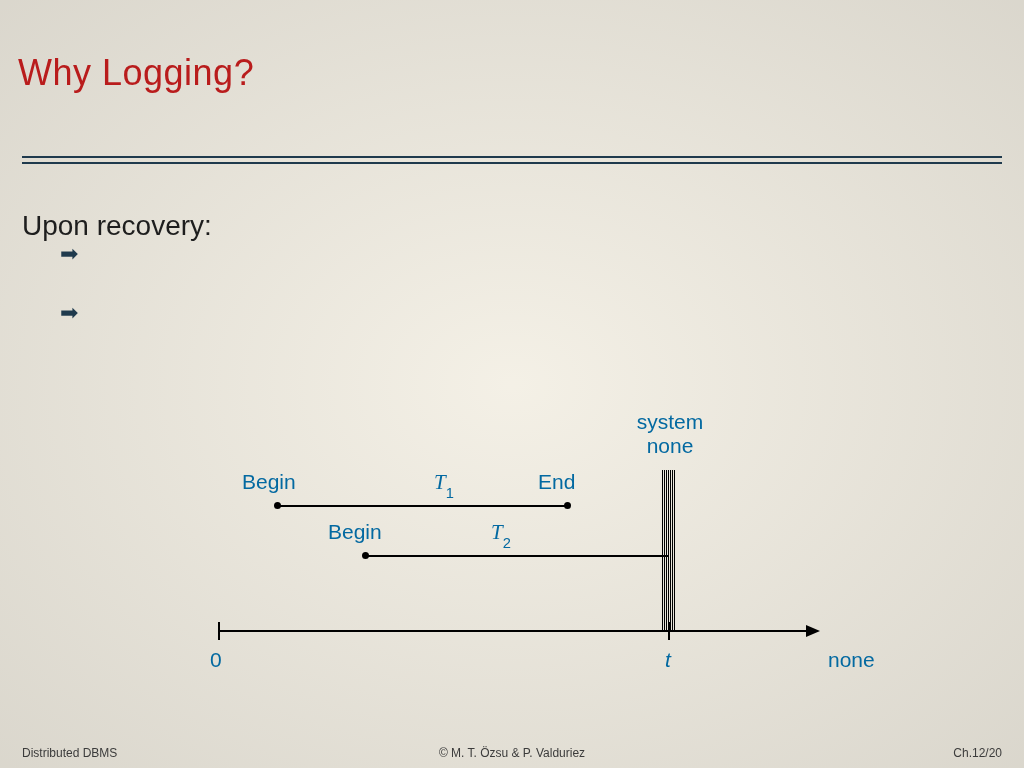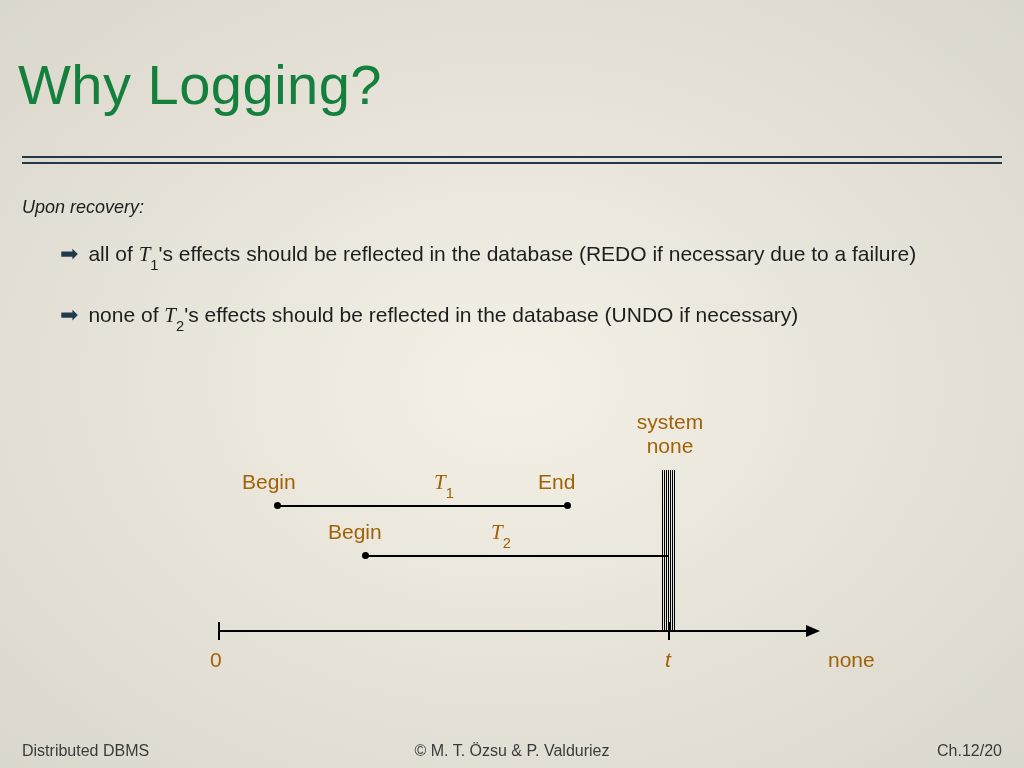--- a/index.html
+++ b/index.html
@@ -6,76 +6,70 @@
   body{
     background:#f3efe4;
     background-image:
       radial-gradient(ellipse at 50% 50%, rgba(255,255,255,.08) 0%, rgba(0,0,0,0.10) 100%);
     font-family:Arial,Helvetica,sans-serif;
     color:#1e1e1e;
     position:relative;
   }
   .title{
     position:absolute;left:18px;top:52px;
-    font-size:56px;font-weight:400;color:#15803d;
+    font-size:36px;font-weight:400;color:#b91c1c;
     letter-spacing:.5px;
   }
   .rule{
     position:absolute;left:22px;top:156px;width:980px;height:6px;
     border-top:3px double #1f3a4d;border-bottom:0;
   }
   
   .rule::before{content:"";position:absolute;left:0;top:4px;width:100%;border-top:2px solid #1f3a4d}
   .rule{border-top:2px solid #1f3a4d}
   .lead{
-    position:absolute;left:22px;top:197px;font-size:18px;font-style:italic;
+    position:absolute;left:22px;top:210px;font-size:28px;
   }
   .bullets{position:absolute;left:60px;top:240px;right:30px}
   .bi{display:flex;gap:10px;font-size:21px;line-height:1.3;margin-bottom:30px}
   .arrow{color:#1f3a4d;font-size:22px;flex:0 0 auto;position:relative;top:0}
   .ital{font-style:italic;font-family:'Times New Roman',serif}
   sub{font-size:.7em;position:relative;top:.25em}
 
   
   .diagram{position:absolute;left:150px;top:410px;width:720px;height:280px}
-  .lbl{position:absolute;font-size:21px;font-family:Arial,Helvetica,sans-serif;color:#a16207}
+  .lbl{position:absolute;font-size:21px;font-family:Arial,Helvetica,sans-serif;color:#0369a1}
   .dot{position:absolute;width:7px;height:7px;background:#000;border-radius:50%}
   .hline{position:absolute;height:2px;background:#000}
   .vtick{position:absolute;width:2px;background:#000}
 
   
   .crash{position:absolute;width:14px;background:repeating-linear-gradient(90deg,#000 0 1px,transparent 1px 2px)}
 
   
   .arrowhead{position:absolute;width:0;height:0;border-left:14px solid #000;border-top:6px solid transparent;border-bottom:6px solid transparent}
 
-  .footer{position:absolute;left:22px;bottom:8px;right:22px;font-size:16px;color:#3b3b3b}
+  .footer{position:absolute;left:22px;bottom:8px;right:22px;font-size:12px;color:#3b3b3b}
   .footer .c{position:absolute;left:50%;transform:translateX(-50%)}
   .footer .r{position:absolute;right:0}
 </style>
 </head>
 <body>
 
 <div class="title">Why Logging?</div>
 <div class="rule"></div>
 
 <div class="lead">Upon recovery:</div>
 
 <div class="bullets">
   <div class="bi">
     <span class="arrow">➡</span>
-    <span>
-      <span>all of </span><span class="ital">T</span><sub>1</sub><span>'s effects should be reflected in the database (REDO if necessary due to a failure)</span>
-    </span>
   </div>
   <div class="bi">
     <span class="arrow">➡</span>
-    <span>
-      <span>none of </span><span class="ital">T</span><sub>2</sub><span>'s effects should be reflected in the database (UNDO if necessary)</span>
-    </span>
   </div>
 </div>
 
 <div class="diagram">
 
   <div class="lbl" style="left:460px;top:0;text-align:center;width:120px">
     <div>system</div>
     <div>none</div>
   </div>
 

